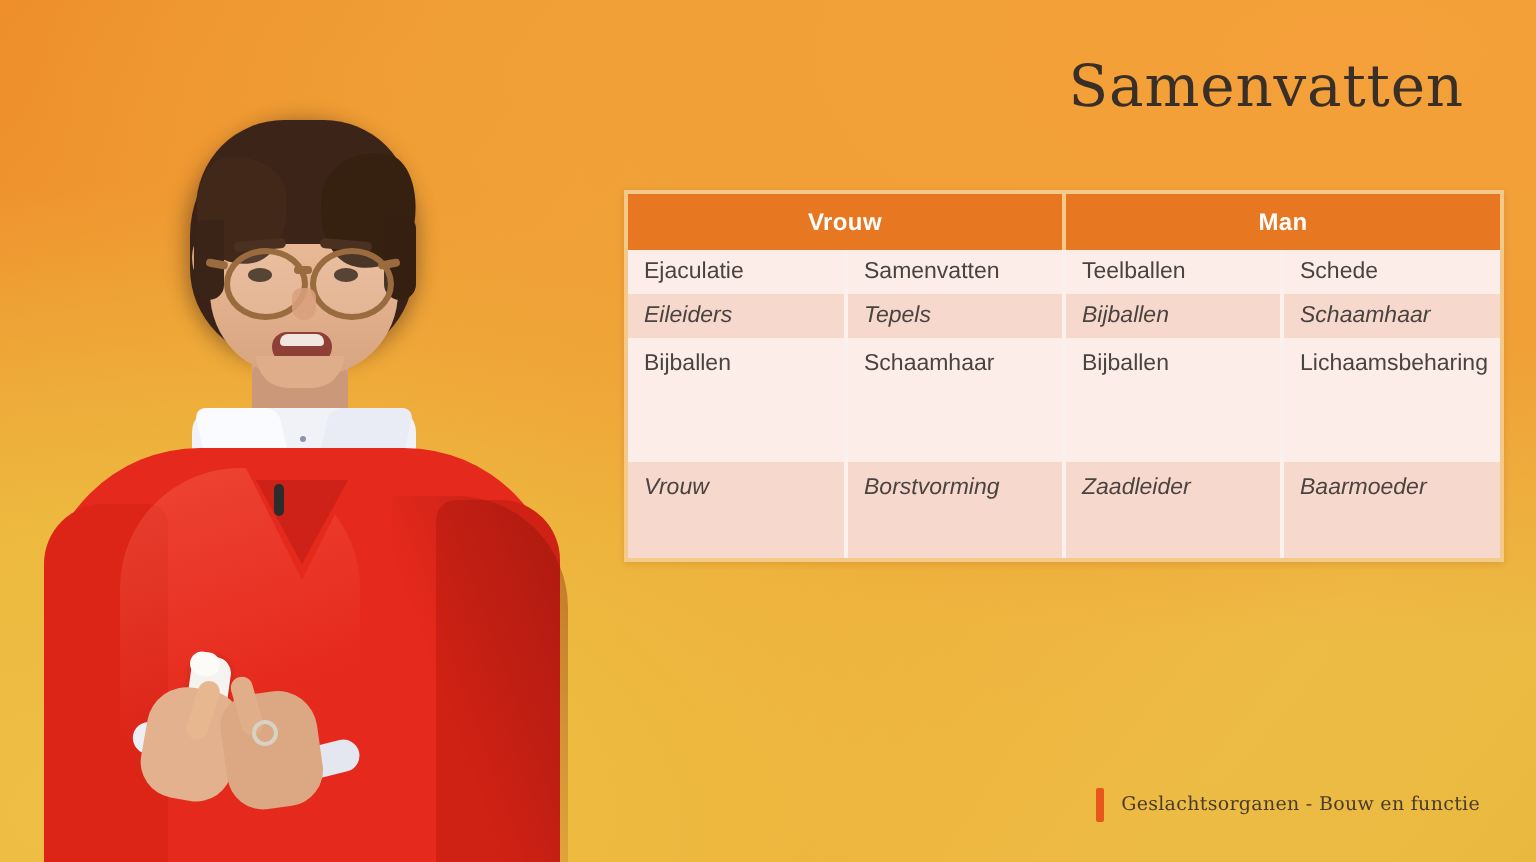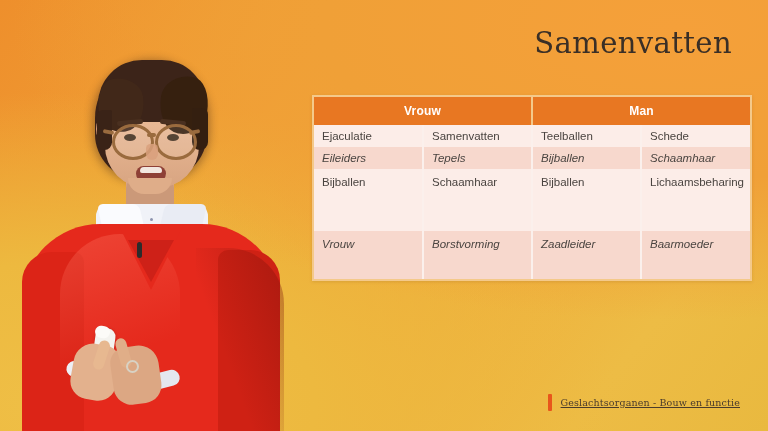--- a/index.html
+++ b/index.html
@@ -196,21 +196,21 @@
   tr.blank td{background:#FCEDE8;height:14px;padding:0;}
 
   
   .footer{
     position:absolute;right:28px;bottom:20px;
     display:flex;align-items:center;gap:9px;
   }
   .footer-bar{width:4px;height:17px;background:#E8561B;border-radius:1px;}
   .footer-text{
     font-family:"DejaVu Serif","Liberation Serif",serif;
-    font-size:9.5px;color:#4A3B2B;white-space:nowrap;letter-spacing:.15px;text-decoration:underline;
+    font-size:9.5px;color:#4A3B2B;white-space:nowrap;letter-spacing:.15px;
   }
 </style>
 </head>
 <body>
 
 <div class="slide">
 
   <div class="title">Samenvatten</div>
 
   <div class="presenter">

